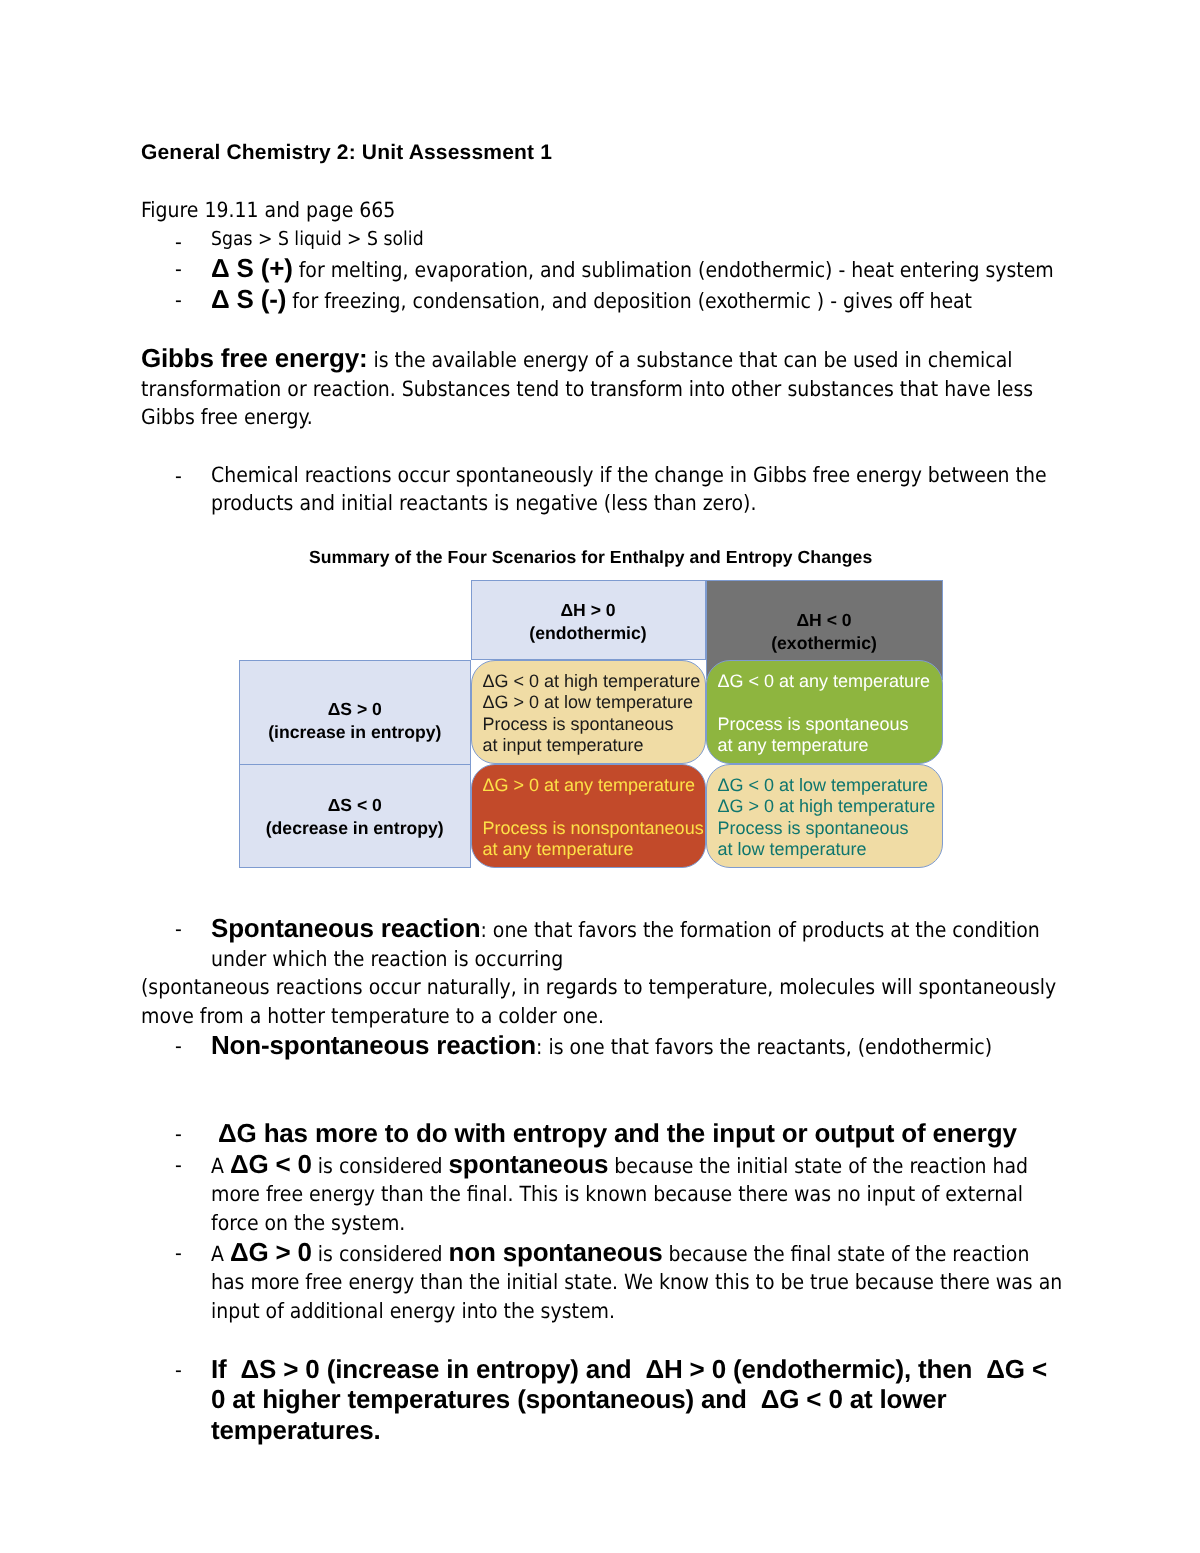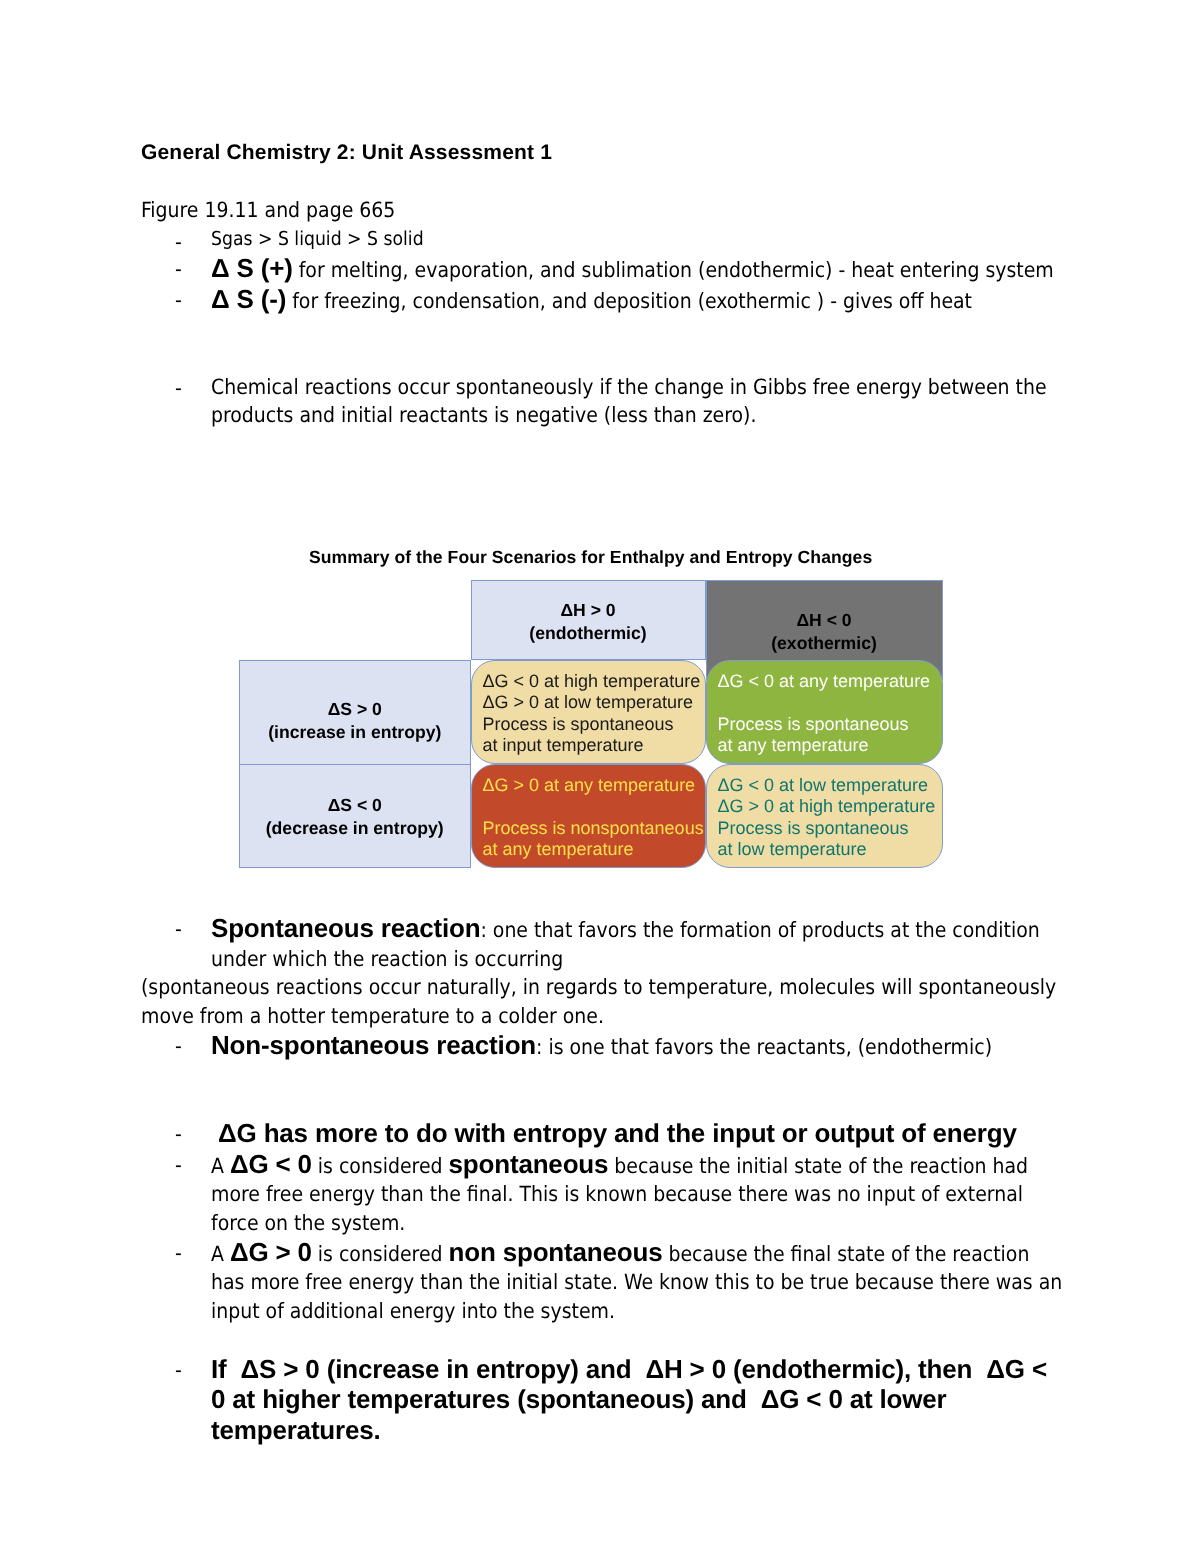--- a/index.html
+++ b/index.html
@@ -53,20 +53,21 @@
     <div class="bul">
       <span class="dash">-</span><b>Δ S (+)</b><span> for melting, evaporation, and sublimation (endothermic) - heat entering system</span>
     </div>
 
     <div class="bul">
       <span class="dash">-</span><b>Δ S (-)</b><span> for freezing, condensation, and deposition (exothermic ) - gives off heat</span>
     </div>
 
     <div class="blank"></div>
 
+    <p class="para"><b>Gibbs free energy:</b><span> is the available energy of a substance that can be used in chemical transformation or reaction. Substances tend to transform into other substances that have less Gibbs free energy.</span></p>
 
     <div class="blank"></div>
 
     <div class="bul">
       <span class="dash">-</span>
       <span>Chemical reactions occur spontaneously if the change in Gibbs free energy between the products and initial reactants is negative (less than zero).</span>
     </div>
   </div>
 
   <div class="doc doc2">

